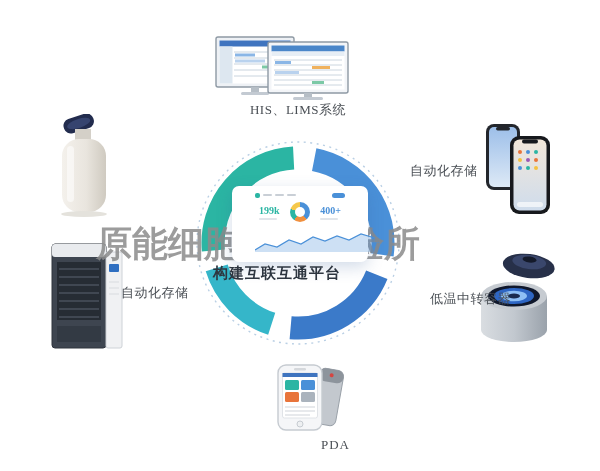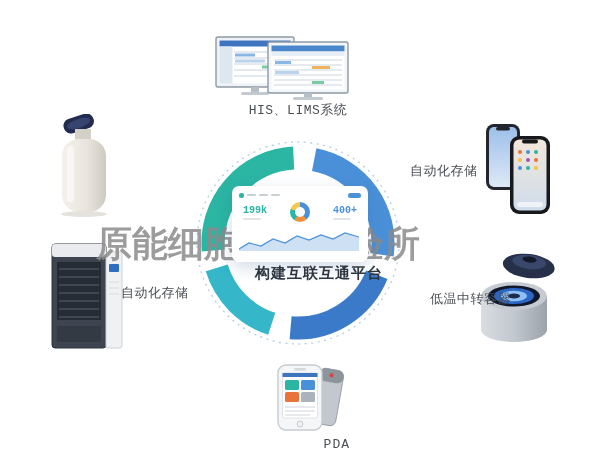--- a/index.html
+++ b/index.html
@@ -1,45 +1,45 @@
 <!DOCTYPE html>
 <html><head>
 <meta charset="utf-8">
 <style>
   html,body{margin:0;padding:0;background:#fff;}
   .canvas{position:relative;width:600px;height:464px;background:#ffffff;overflow:hidden;
-          font-family:Liberation Mono, monospace;}
+          font-family:Liberation Serif, serif;}
   .ring-svg{position:absolute;left:0;top:0;z-index:1;}
   .device{position:absolute;z-index:2;}
   .watermark{position:absolute;left:96px;top:220px;z-index:3;font-size:36px;font-weight:bold;
              color:#8b8b8b;opacity:.85;white-space:nowrap;letter-spacing:0;}
   .node-label{position:absolute;z-index:2;font-size:13px;color:#4a4f55;letter-spacing:.5px;}
   .label-his{left:218px;top:101px;width:160px;text-align:center;}
   .label-tank{left:121px;top:162px;}
   .label-storage{left:121px;top:284px;}
   .label-terminal{left:410px;top:162px;}
   .label-transfer{left:397px;top:290px;margin-left:33px;}
   .label-pda{left:258px;top:437px;width:92px;text-align:right;letter-spacing:1px;}
   .center-card{position:absolute;left:232px;top:186px;width:136px;height:76px;background:#fff;
                border-radius:7px;box-shadow:0 5px 16px rgba(50,90,150,.22);z-index:4;
-               display:flex;flex-direction:column;padding:5px 7px 6px;box-sizing:border-box;}
+               display:flex;flex-direction:column;padding:5px 23px 6px;box-sizing:border-box;}
   .card-header{display:flex;align-items:center;gap:3px;height:8px;}
   .logo-dot{width:5px;height:5px;border-radius:2px;background:#2bb5a3;}
   .menu-bar{width:9px;height:2px;background:#c9cfd6;border-radius:1px;}
   .header-pill{margin-left:auto;width:13px;height:5px;border-radius:2.5px;background:#4a90d8;}
   .card-stats{display:flex;align-items:center;justify-content:space-between;padding:3px 4px 2px;}
   .stat-value{font-size:10px;font-weight:bold;line-height:11px;}
   .stat-left{color:#2bb5a3;}
   .stat-right{color:#4a90d8;}
   .stat-sub{width:18px;height:2px;background:#e1e5ea;margin-top:2px;border-radius:1px;}
   .donut{width:20px;height:20px;border-radius:50%;position:relative;
          background:conic-gradient(#4a90d8 0 38%,#f0903f 38% 60%,#2bb5a3 60% 80%,#f5c84b 80% 100%);}
   .donut::after{content:"";position:absolute;inset:5px;background:#fff;border-radius:50%;}
   .card-chart{margin-top:auto;}
-  .center-title{position:absolute;left:213px;top:264px;width:170px;text-align:right;z-index:4;
+  .center-title{position:absolute;left:213px;top:264px;width:170px;text-align:left;z-index:4;
                 font-size:15px;font-weight:bold;color:#2e3640;letter-spacing:1px;}
 </style>
 </head>
 <body>
 
 <div class="canvas">
 
   <svg class="ring-svg" width="600" height="471" viewBox="0 0 600 471">
     <circle cx="298" cy="243" r="101" fill="none" stroke-width="1.4" stroke-dasharray="2 4.5" stroke="#b9cfe4"></circle>
     <path d="M 213.3 250.4 A 85 85 0 0 1 293.6 158.1" fill="none" stroke-width="23" stroke="#2bb5a3"></path>

